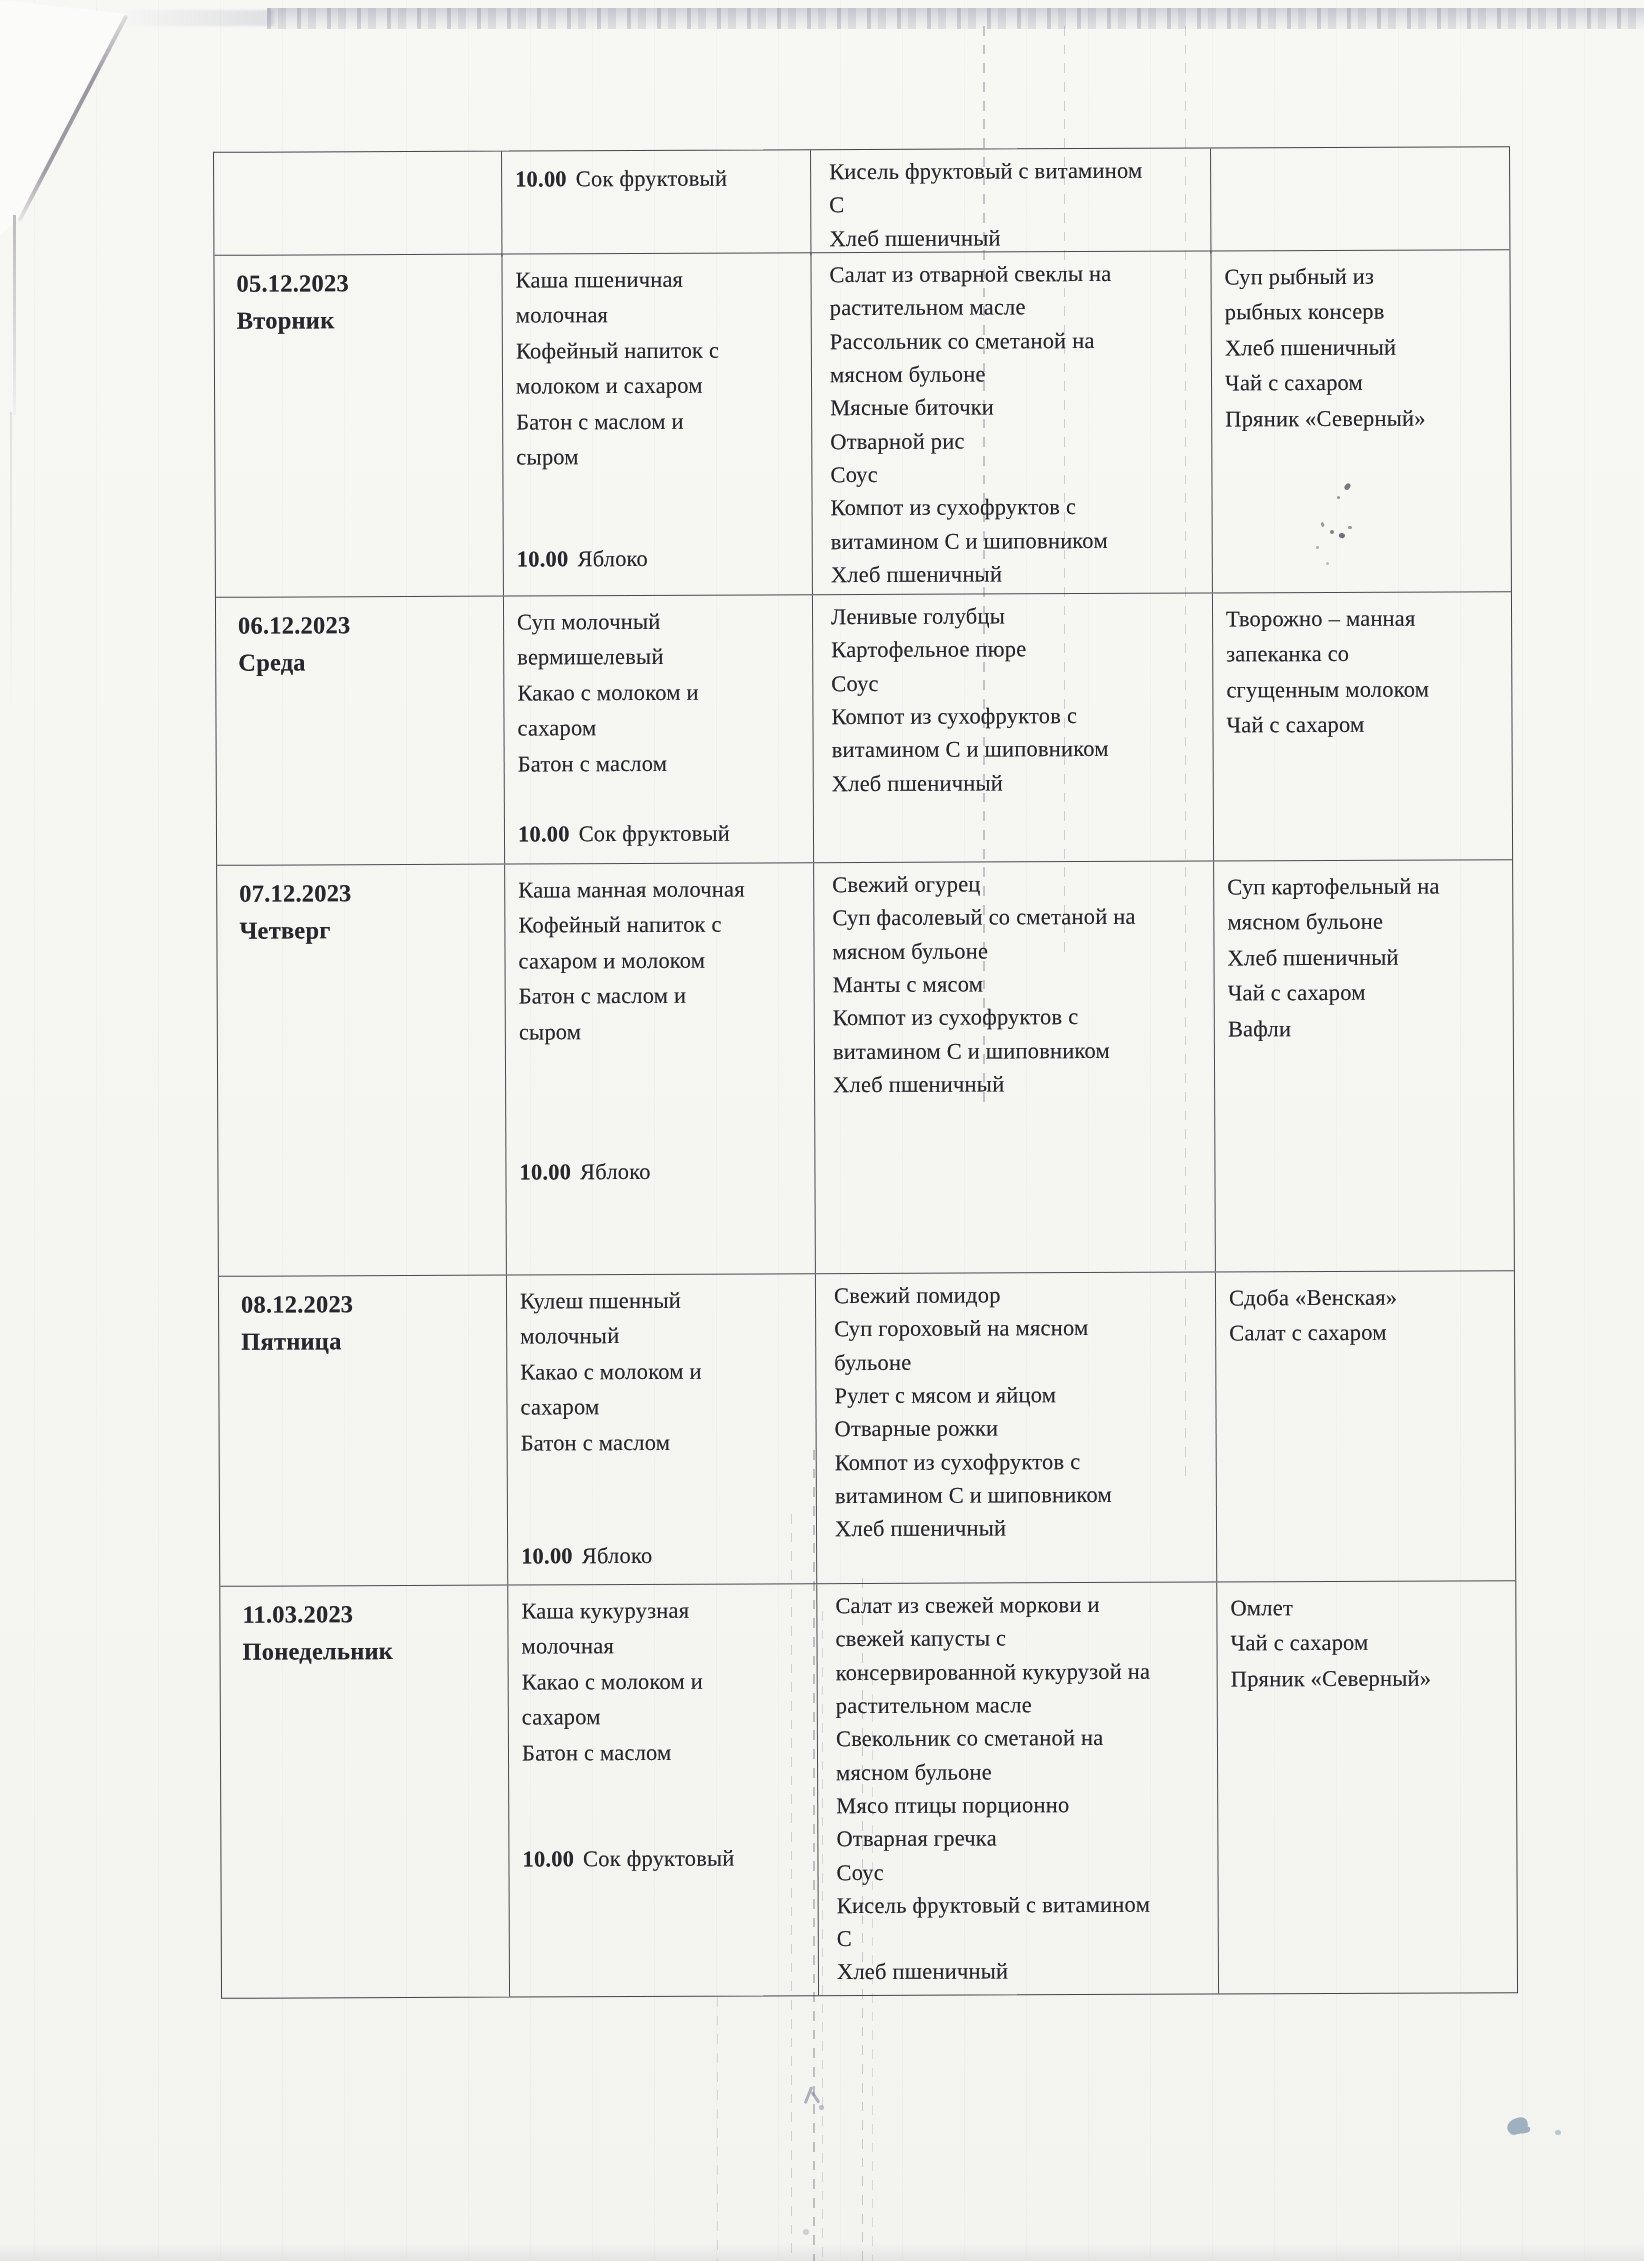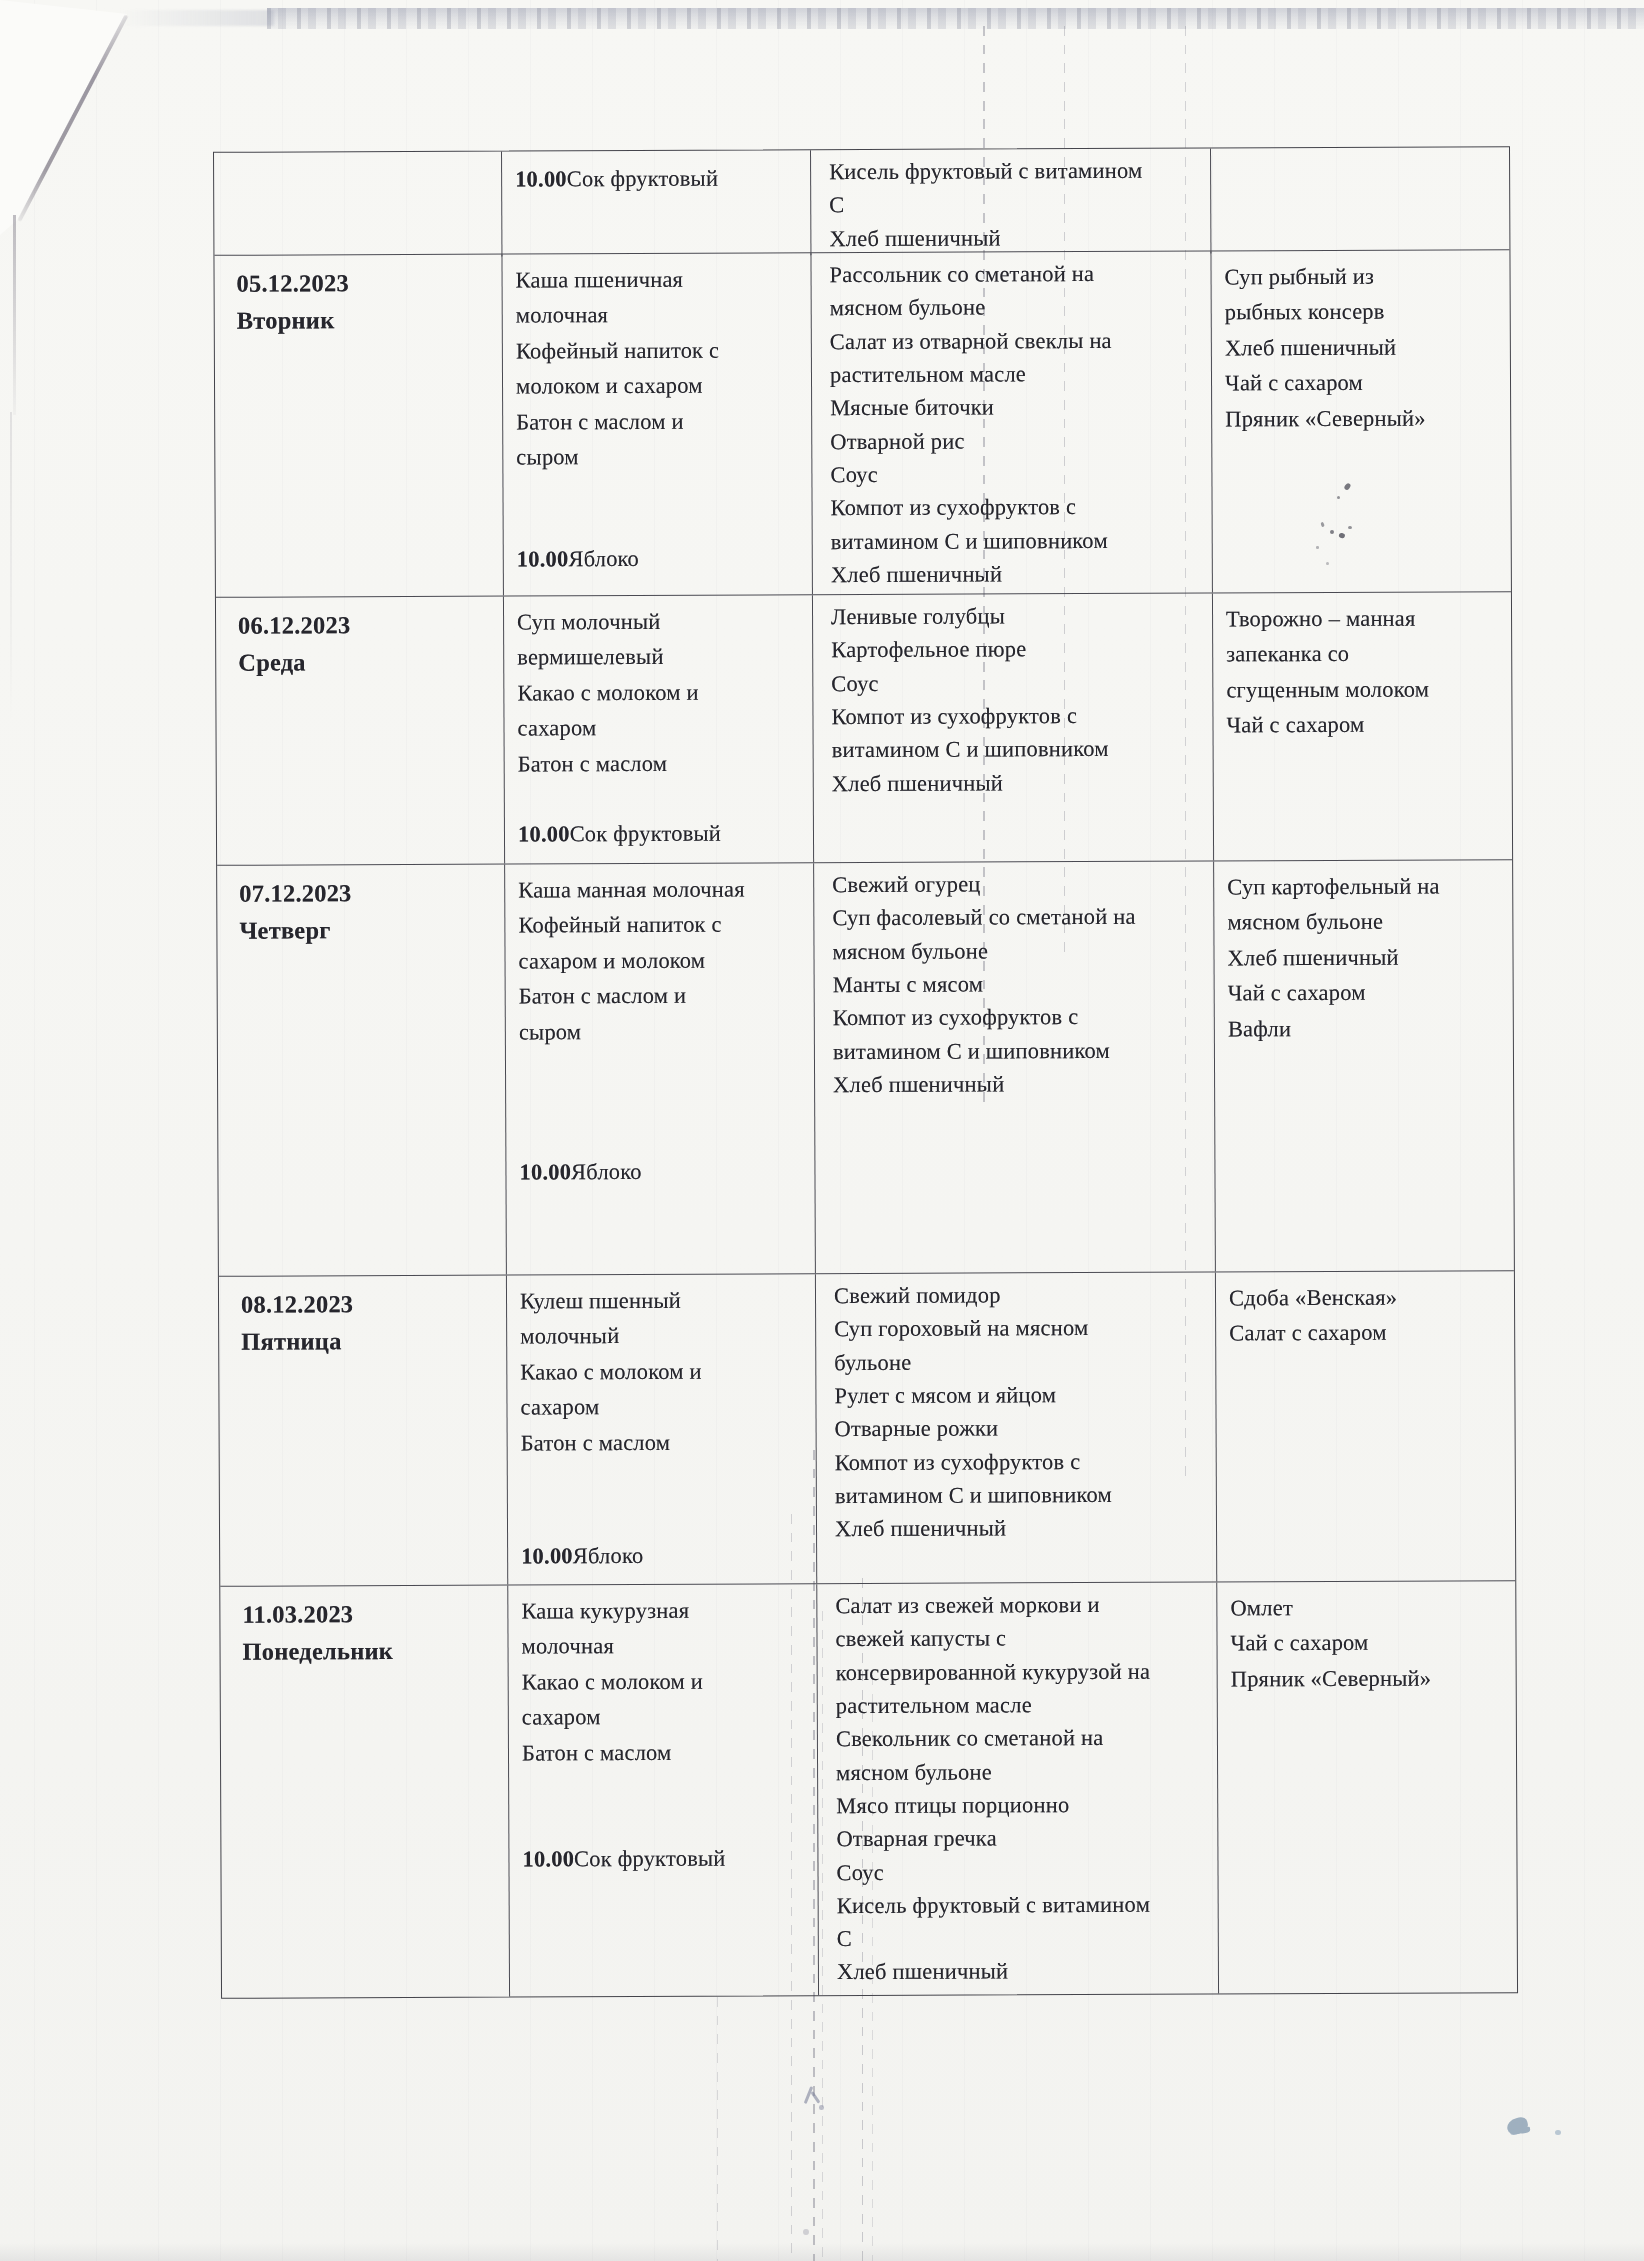--- a/index.html
+++ b/index.html
@@ -48,21 +48,21 @@
   .r0{height:102px}.r1{height:341px}.r2{height:267px}.r3{height:410px}.r4{height:309px}.r5{height:411px}
   .cell{box-sizing:border-box;position:relative;border-right:1.9px solid #4a4a52;
     font-size:22.5px;line-height:1.58;letter-spacing:0.2px;
     text-shadow:0 0 0.6px rgba(38,38,46,.5);}
   .cell:last-child{border-right:none;}
   .c-date{padding:10.3px 13px 0 22px;font-weight:bold;font-size:24.5px;line-height:1.5;}
   .c-bf{padding:7.7px 68px 0 13px;}
   .c-lu{padding:5.2px 60px 0 18px;line-height:1.48;}
   .c-su{padding:7.7px 69px 0 13px;}
   .mi{margin:0;}
-  .snack{position:absolute;left:13px;display:flex;white-space:nowrap;}
+  .snack{position:absolute;left:13px;display:flex;gap:9px;white-space:nowrap;}
   .snack .t{font-weight:bold;}
   .r0 .snack{position:static;margin-top:2.6px;}
   .r1 .snack{bottom:18px}.r2 .snack{bottom:11.6px}.r3 .snack{bottom:84px}.r4 .snack{bottom:10.3px}.r5 .snack{bottom:119px}
 
   
   .speck{position:absolute;background:#4e4e58;border-radius:50%;}
   .sp1{left:1345px;top:483px;width:4.5px;height:7px;transform:rotate(38deg);opacity:.75}
   .sp2{left:1337px;top:496px;width:3.2px;height:3.2px;opacity:.6}
   .sp3{left:1321px;top:522px;width:3.2px;height:4.5px;transform:rotate(-20deg);opacity:.55}
   .sp4{left:1330px;top:530px;width:3.9px;height:3.9px;opacity:.7}
@@ -134,22 +134,22 @@
           <div class="mi">Каша пшеничная молочная</div>
           <div class="mi">Кофейный напиток с молоком и сахаром</div>
           <div class="mi">Батон с маслом и сыром</div>
         </div>
       <div class="snack">
         <span class="t">10.00</span>
         <span>Яблоко</span>
       </div>
     </div>
     <div class="cell c-lu">
+        <div class="mi">Салат из отварной свеклы на растительном масле</div>
         <div class="mi">Рассольник со сметаной на мясном бульоне</div>
-        <div class="mi">Салат из отварной свеклы на растительном масле</div>
         <div class="mi">Мясные биточки</div>
         <div class="mi">Отварной рис</div>
         <div class="mi">Соус</div>
         <div class="mi">Компот из сухофруктов с витамином С и шиповником</div>
         <div class="mi">Хлеб пшеничный</div>
       </div>
     <div class="cell c-su">
         <div class="mi">Суп рыбный из рыбных консерв</div>
         <div class="mi">Хлеб пшеничный</div>
         <div class="mi">Чай с сахаром</div>

